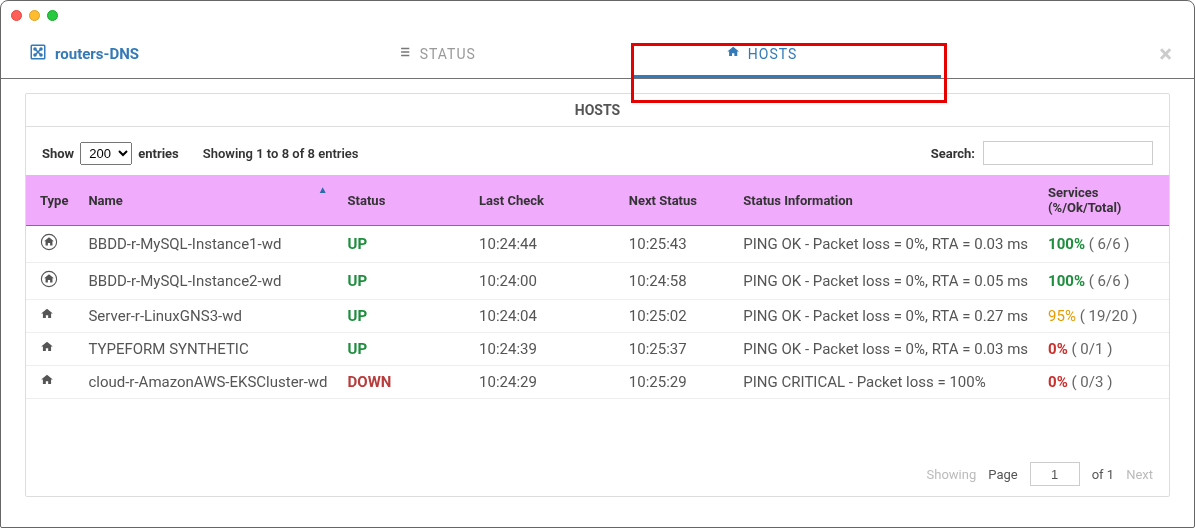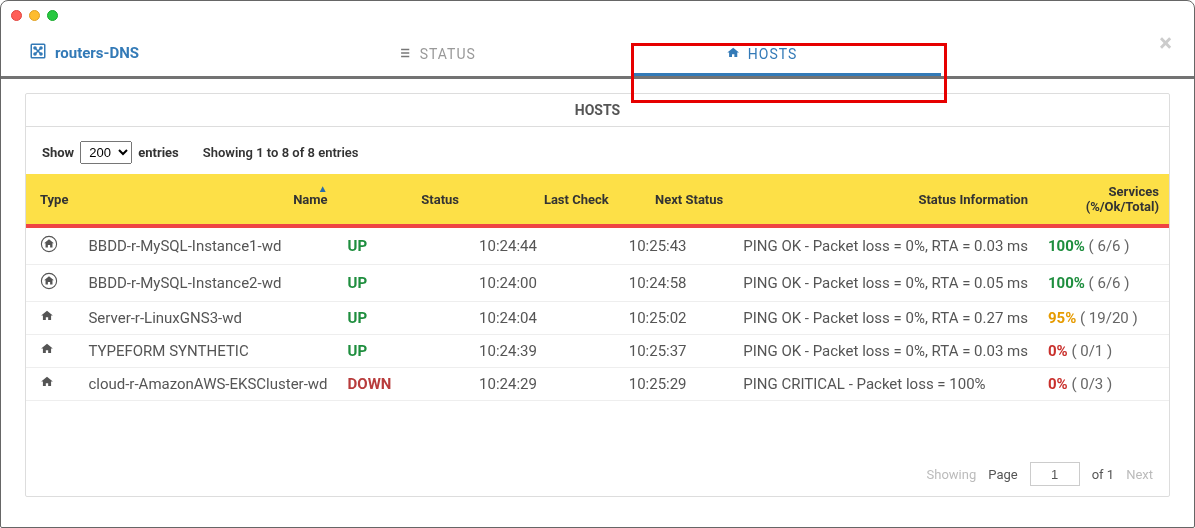--- a/index.html
+++ b/index.html
@@ -6,21 +6,21 @@
   html, body { margin: 0; padding: 0; font-family: -apple-system, "Segoe UI", Roboto, "Helvetica Neue", Arial, sans-serif; font-size: 13px; color: #444; background: #fff; }
   .window {
     width: 1195px; height: 528px; border: 1px solid #666; border-radius: 8px 8px 2px 2px; position: relative; background: #fff; overflow: hidden;
   }
   .titlebar { height: 28px; display: flex; align-items: center; padding-left: 10px; gap: 7px; }
   .tb-dot { width: 11px; height: 11px; border-radius: 50%; }
   .tb-red { background: #ff5f57; border: 1px solid #e14640; }
   .tb-yellow { background: #febc2e; border: 1px solid #dfa023; }
   .tb-green { background: #28c840; border: 1px solid #17a92c; }
   .topbar {
-    display: flex; height: 50px; padding: 0 22px 0 28px; position: relative; border-bottom: 3px solid #737373;
+    display: flex; align-items: center; height: 50px; padding: 0 22px 0 28px; position: relative; border-bottom: 1px solid #737373;
   }
   .brand { display: flex; align-items: center; gap: 8px; color: #337ab7; font-weight: 700; font-size: 15px; }
   .brand svg { width: 18px; height: 18px; }
   .tabs { position: absolute; left: 50%; transform: translateX(-50%); display: flex; gap: 250px; }
   .tab { display: flex; align-items: center; gap: 8px; color: #999; font-size: 14px; letter-spacing: 1px; cursor: pointer; height: 50px; }
   .tab.active { color: #337ab7; position: relative; }
   .tab-underline { position: absolute; bottom: 0; left: 632px; width: 308px; border-bottom: 3px solid #337ab7; }
   .red-highlight { position: absolute; top: 42px; left: 630px; width: 316px; height: 60px; border: 3px solid #e60000; pointer-events: none; }
   .close-x { margin-left: auto; color: #ccc; font-size: 24px; font-weight: 700; cursor: pointer; }
   .panel {
@@ -28,38 +28,38 @@
   }
   .panel-header { text-align: center; font-weight: 700; color: #555; padding: 8px 6px; border-bottom: 1px solid #ddd; font-size: 14px; }
   .controls { display: flex; align-items: center; padding: 14px 16px 10px 16px; gap: 24px; color: #333; font-weight: 600; font-size: 13px; }
   .controls .show-wrap { display: flex; align-items: center; gap: 6px; font-weight: 700;}
   .controls select { font-size: 13px; padding: 2px 4px; }
   .controls .spacer { flex: 1; }
   .search-wrap { display: flex; align-items: center; gap: 8px; }
   .search-wrap input { width: 170px; height: 24px; border: 1px solid #ccc; padding: 2px 6px; font-size: 13px; }
   table { width: 100%; border-collapse: collapse; }
   thead th {
-    background: #fde047; font-weight: 700; text-align: right; padding: 10px 10px; color: #333; font-size: 13px;
-    border-bottom: 4px solid #ef4444; position: relative;
+    background: #f0abfc; font-weight: 700; text-align: left; padding: 10px 10px; color: #333; font-size: 13px;
+    border-bottom: 1px solid #ef4444; position: relative;
   }
   thead th.col-type { width: 52px; padding-left: 14px; }
   thead th.col-name { width: 210px; }
   thead th.col-status { width: 160px; }
   thead th.col-last { width: 180px; }
   thead th.col-next { width: 130px; }
   thead th.col-info { width: 275px; }
   thead th.col-svc { width: 140px; }
   .sort-asc { color: #2a6ca8; font-size: 10px; position: absolute; right: 10px; top: 9px; }
   tbody td { padding: 7px 10px; border-bottom: 1px solid #eee; font-size: 15px; color: #555; white-space: nowrap; }
   tbody td.col-type { padding-left: 14px;}
   tbody td .type-icon { display: inline-flex; }
   .status-up { color: #1e8e3e; font-weight: 700; }
   .status-down { color: #b83c3c; font-weight: 700; }
   .svc-100 { color: #1e8e3e; font-weight: 700; }
-  .svc-95 { color: #e69b00; font-weight: 700; }
+  .svc-95 { color: #e69b00; font-weight: 400; }
   .svc-0 { color: #c9302c; font-weight: 700; }
   .svc-paren { color: #666; font-weight: 400; }
   .pager { display: flex; gap: 12px; align-items: center; justify-content: flex-end; padding: 8px 16px 10px 16px; color: #aaa; font-size: 13px; }
   .pager .page-label { color: #555; }
   .pager input { width: 50px; height: 24px; border: 1px solid #ccc; text-align: center; font-size: 13px; color: #555; }
   .pager .disabled { color: #bbb; }
   .icon-home { width: 14px; height: 14px; }
   .icon-home-circle { width: 18px; height: 18px; }
   .icon-list { width: 14px; height: 14px; }
 </style>
@@ -121,20 +121,24 @@
     <div class="controls">
       <div class="show-wrap">
         <span>Show</span>
         <select>
           <option>200</option>
         </select>
         <span>entries</span>
       </div>
       <div>Showing 1 to 8 of 8 entries</div>
       <div class="spacer"></div>
+      <div class="search-wrap">
+        <span style="font-weight:700;">Search:</span>
+        <input type="text" value="" style="">
+      </div>
     </div>
 
     <table>
       <thead>
         <tr>
           <th class="col-type"><span>Type</span></th>
           <th class="col-name">
             <span>Name</span>
             <span class="sort-asc">▲</span>
           </th>

